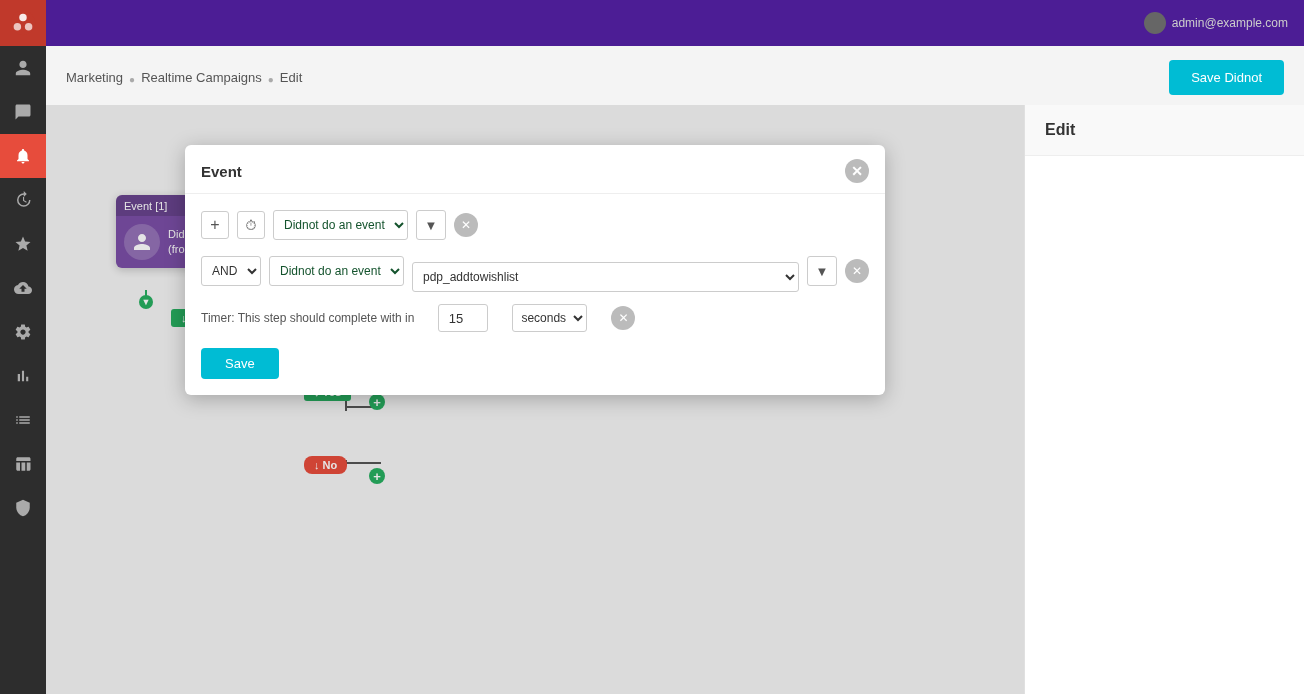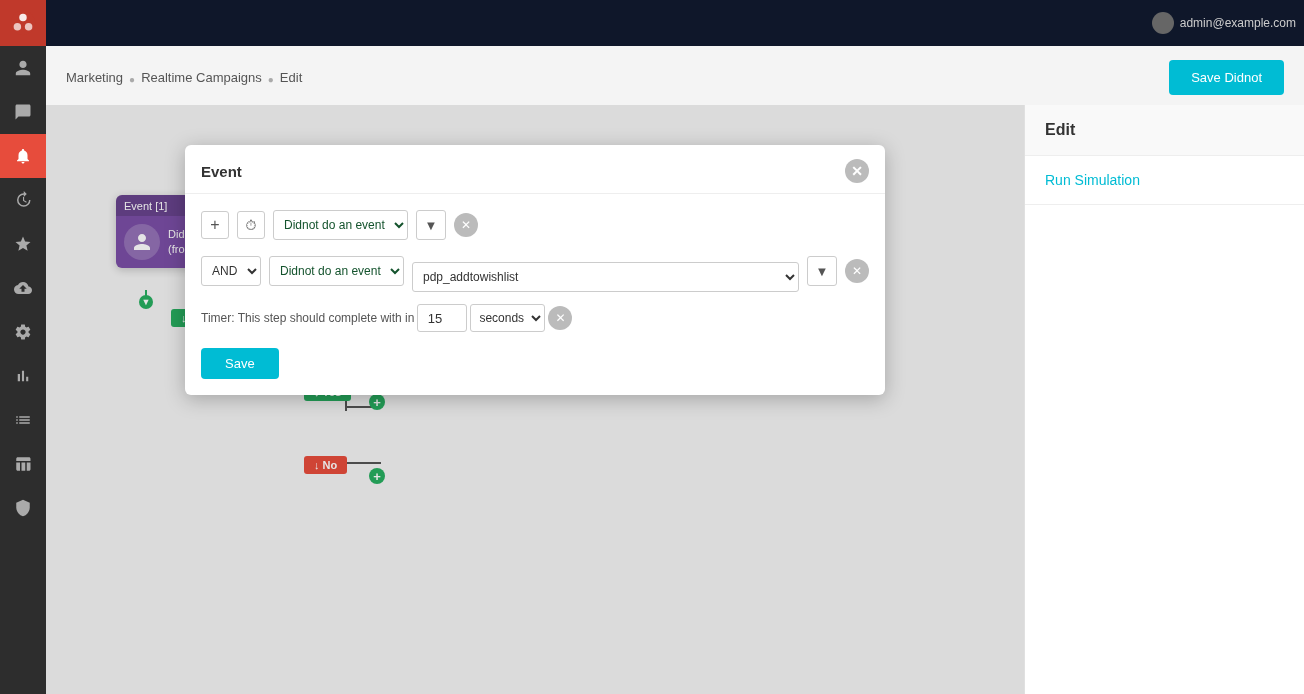--- a/index.html
+++ b/index.html
@@ -43,24 +43,24 @@
     #main {
       flex: 1;
       display: flex;
       flex-direction: column;
       overflow: hidden;
     }
 
     
     #topbar {
       height: 46px;
-      background: #0f172a;
+      background: #4c1d95;
       display: flex;
       justify-content: flex-end;
-      padding: 0 8px;
+      padding: 0 16px;
     }
     .user-info {
       color: #ccc;
       font-size: 12px;
       display: flex;
       align-items: center;
       gap: 6px;
     }
     .user-avatar {
       width: 22px;
@@ -190,21 +190,21 @@
       font-size: 11px;
       font-weight: 600;
       display: inline-flex;
       align-items: center;
       gap: 4px;
     }
     .badge-no {
       background: #e74c3c;
       color: #fff;
       padding: 3px 10px;
-      border-radius: 3px;
+      border-radius: 8px;
       font-size: 11px;
       font-weight: 600;
       display: inline-flex;
       align-items: center;
       gap: 4px;
     }
 
     
     .green-dot {
       width: 14px;
@@ -411,21 +411,21 @@
       color: #333;
       padding: 0 6px;
       cursor: pointer;
       width: 60px;
     }
 
     
     .timer-row {
       display: flex;
       align-items: center;
-      gap: 3px;
+      gap: 24px;
       margin-top: 12px;
       margin-bottom: 16px;
       font-size: 12px;
       color: #555;
     }
     .timer-input {
       width: 50px;
       height: 28px;
       border: 1px solid #ccc;
       border-radius: 3px;
@@ -688,18 +688,17 @@
               <button class="btn-save">Save</button>
 
             </div>
           </div>
         </div>
 
       </div>
 
       <div id="right-panel">
         <div class="right-panel-header">Edit</div>
-        <div class="right-panel-item">Run Simulation</div>
       </div>
 
     </div>
   </div>
 </div>
 
 </body></html>

